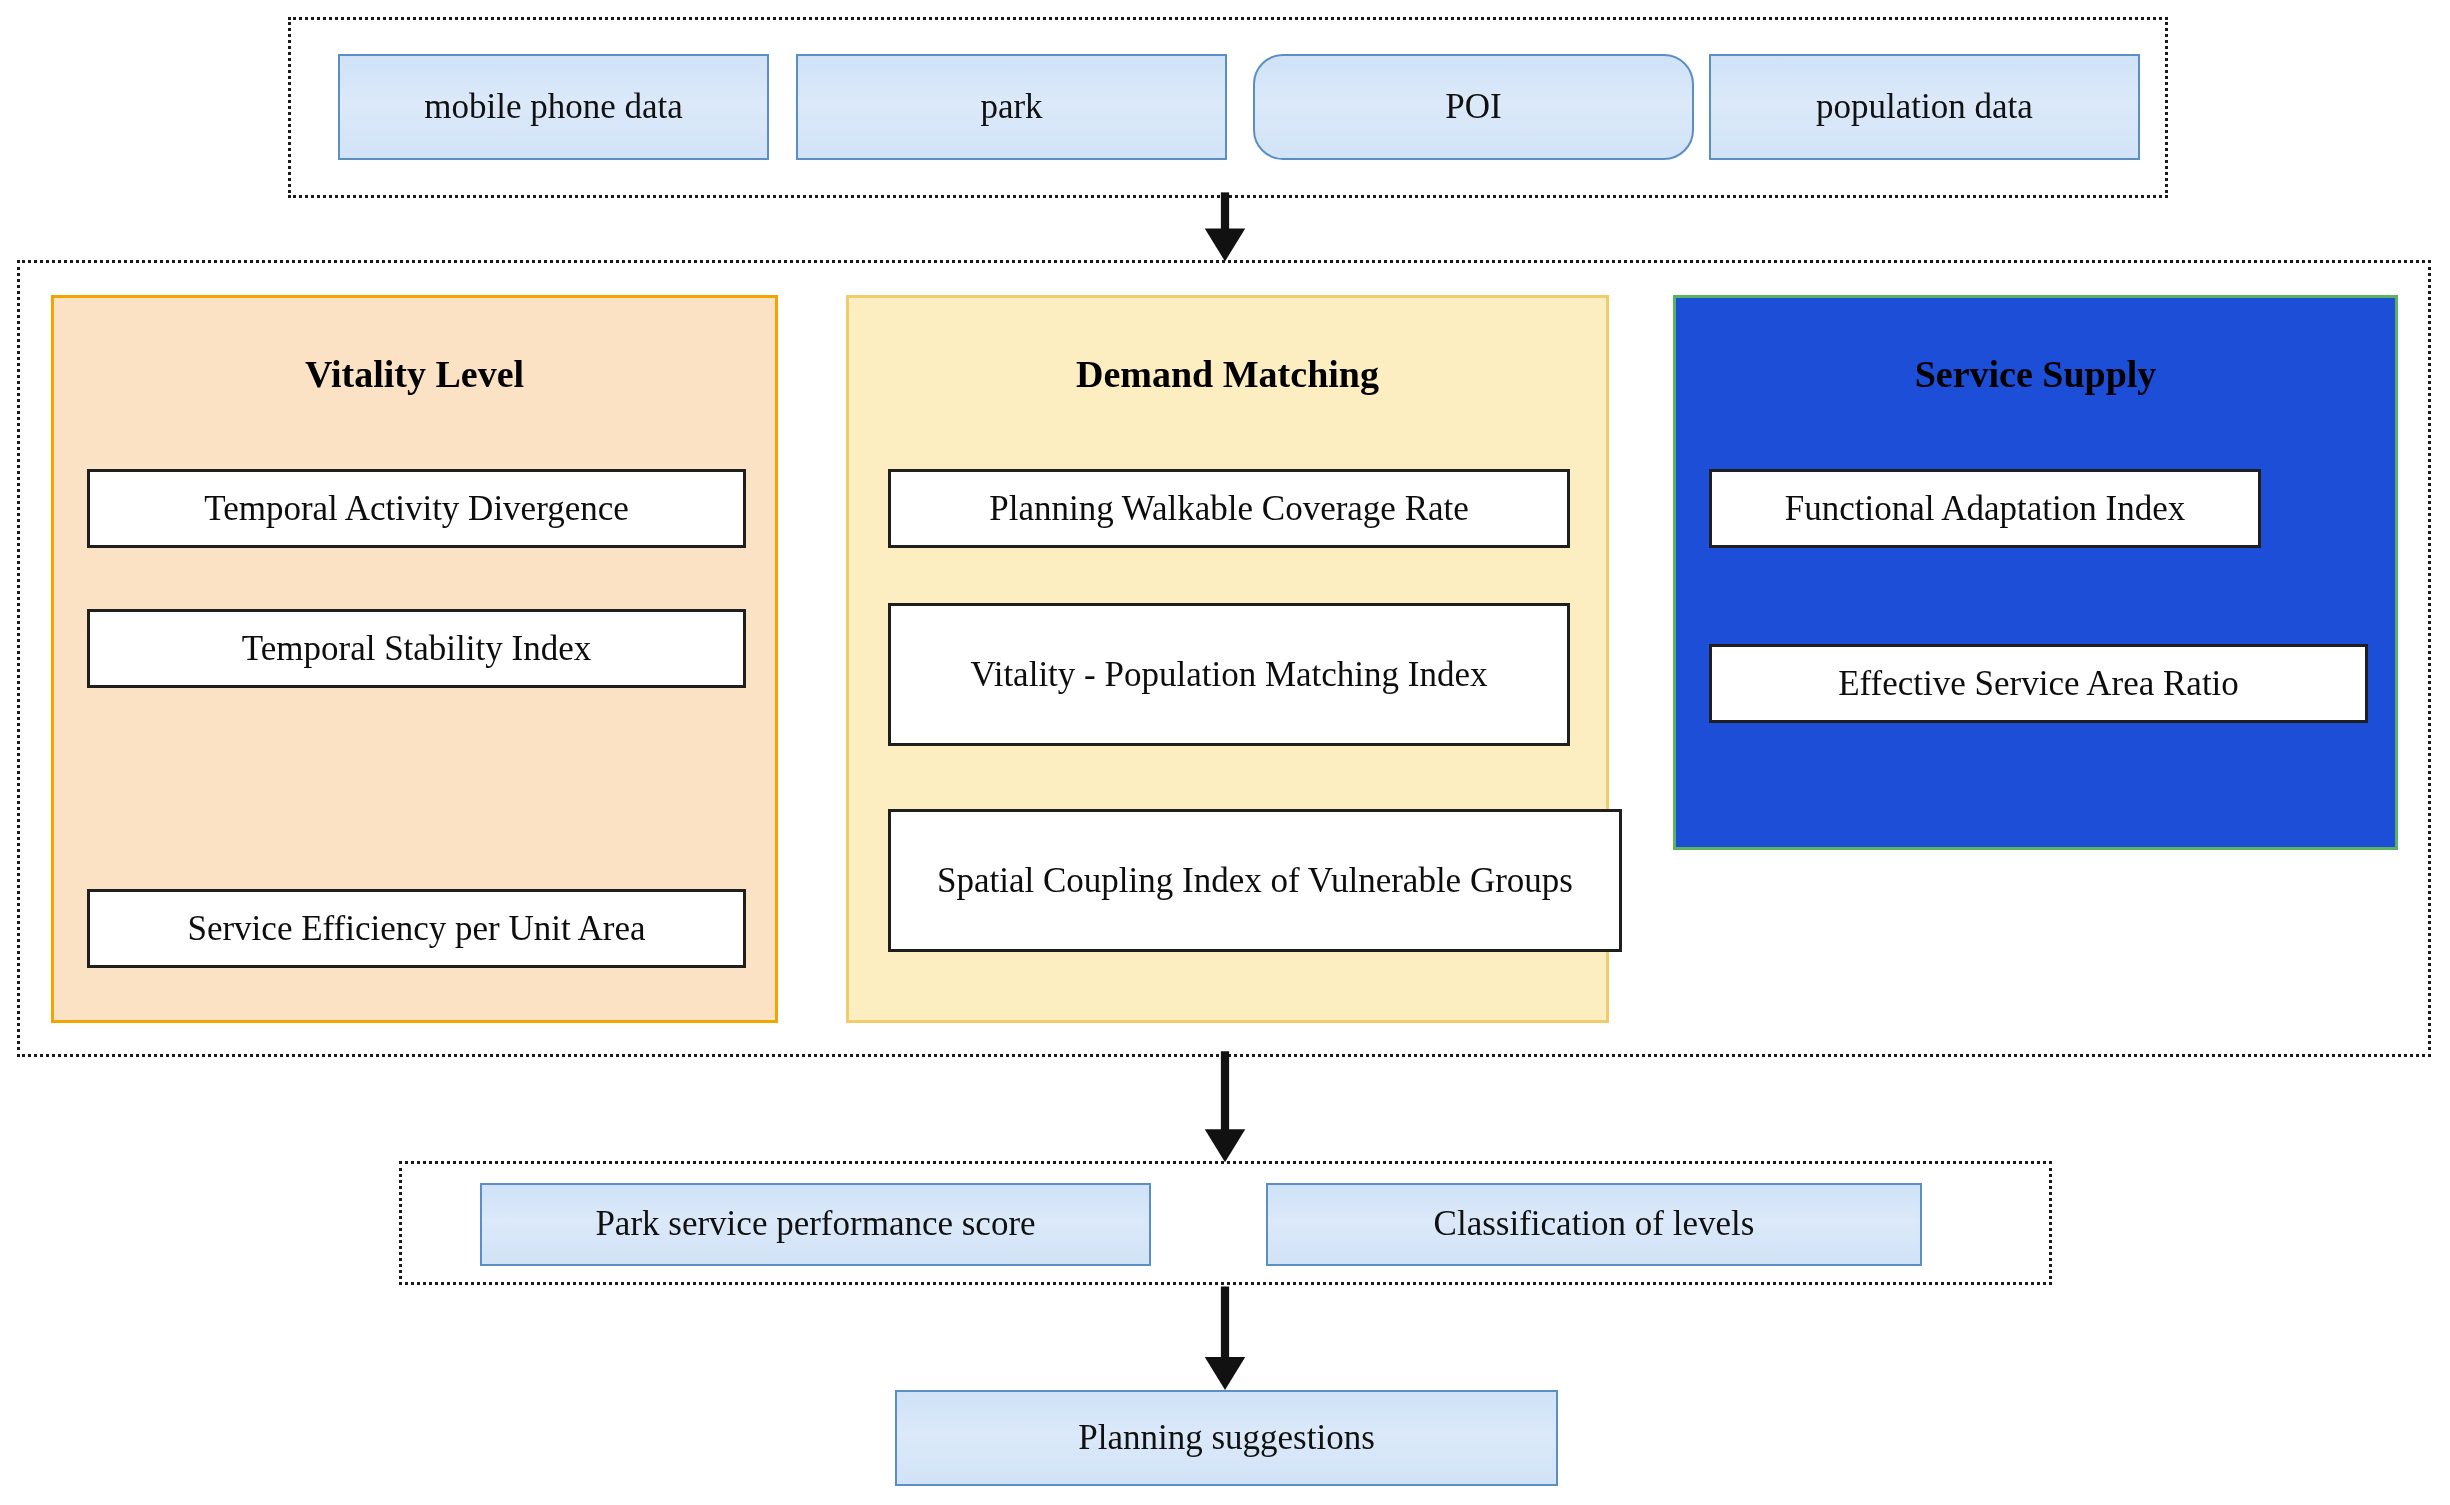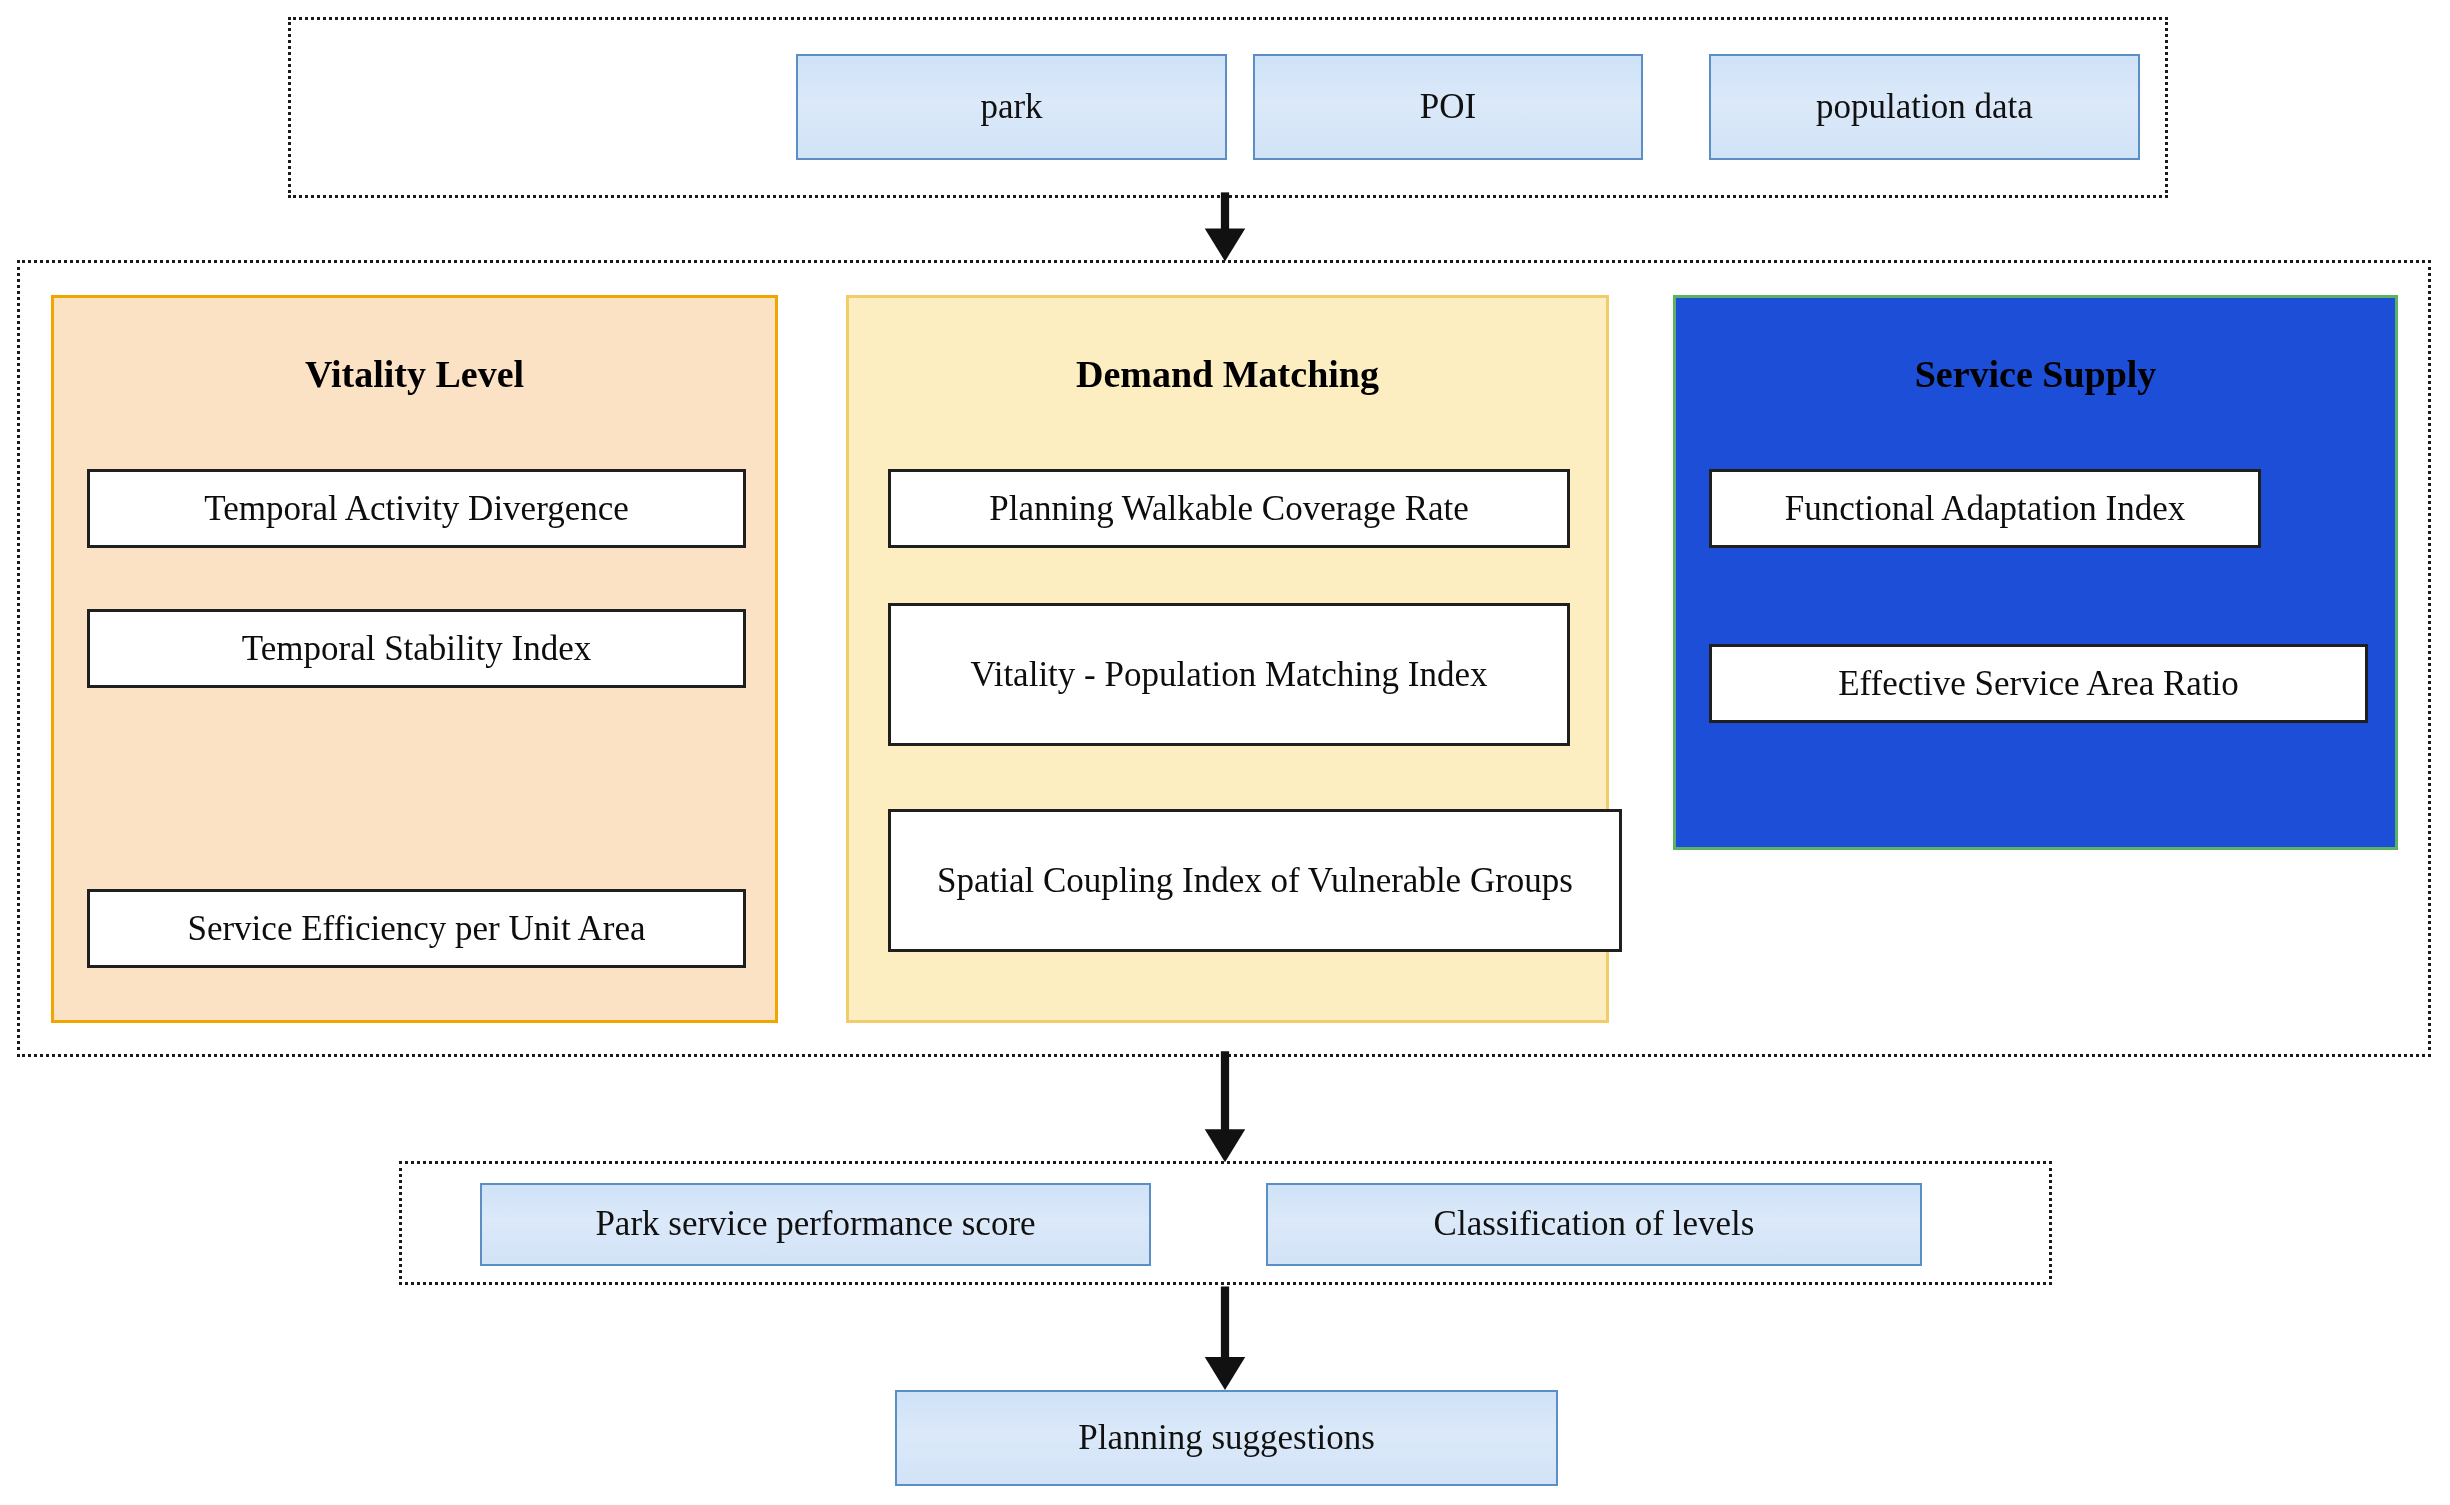--- a/index.html
+++ b/index.html
@@ -94,26 +94,29 @@
   .arrow svg { display: block; }
 </style>
 </head>
 <body>
 
 <div id="canvas">
 
   <div class="dotted-group" style="left:288px; top:16.6px; width:1880px; height:181px;">
   </div>
 
+  <div class="blue-box" style="left:338px; top:54px; width:431px; height:106px;">
+    <span>mobile phone data</span>
+  </div>
 
   <div class="blue-box" style="left:796px; top:54px; width:431px; height:106px;">
     <span>park</span>
   </div>
 
-  <div class="blue-box" style="left:1253px; top:54px; width:390px; height:106px;">
+  <div class="blue-box" style="left:1253px; top:54px; width:441px; height:106px;border-radius:30px;">
     <span>POI</span>
   </div>
 
   <div class="blue-box" style="left:1709px; top:54px; width:431px; height:106px;">
     <span>population data</span>
   </div>
 
   <div class="arrow" style="left:1195px; top:192px; width:60px; height:72px;">
     <svg width="60" height="72" viewBox="0 0 80 95">
       <line x1="40" y1="0" x2="40" y2="58" stroke="#111111" stroke-width="11"></line>

